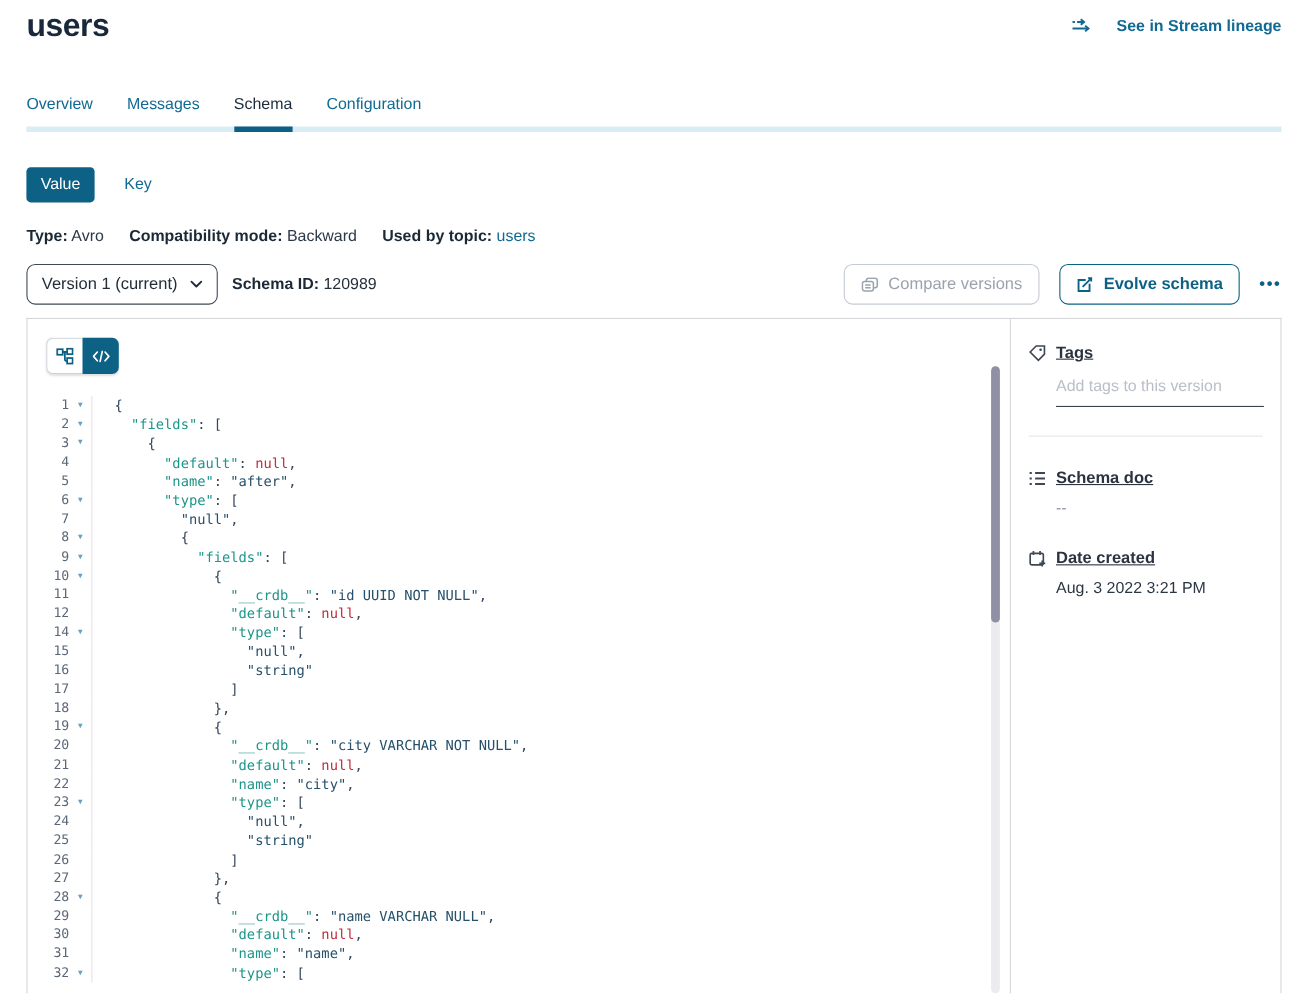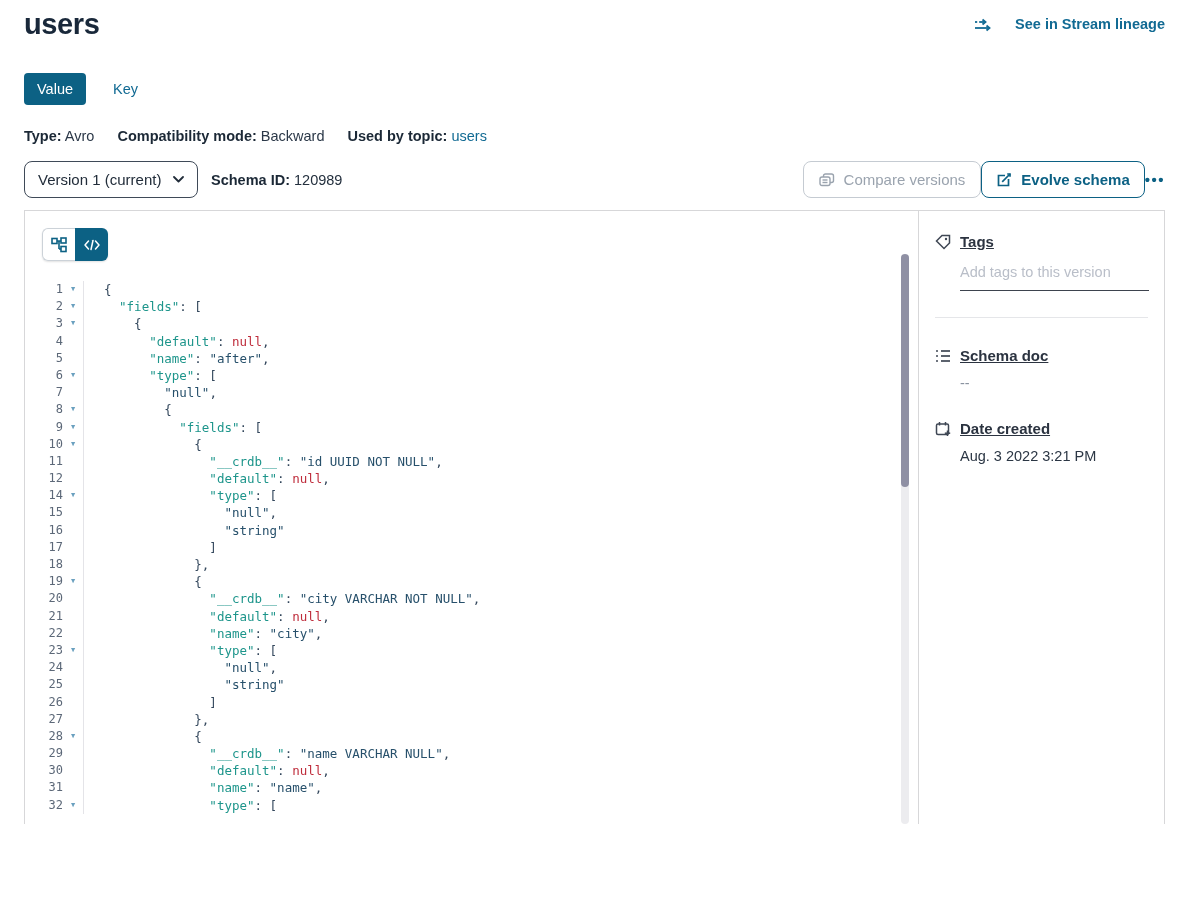--- a/index.html
+++ b/index.html
@@ -3,21 +3,21 @@
 <meta charset="utf-8">
 <style>
   * { box-sizing: border-box; margin: 0; padding: 0; }
   html,body { width: 1189px; height: 916px; background: #ffffff; overflow: hidden;
     font-family: "Liberation Sans", sans-serif; color: #24303e; }
   .wrap { padding: 0 24px; position: relative; height: 100%; }
 
   
   .hdr { display: flex; justify-content: space-between; align-items: flex-start; padding-top: 8px; }
   .page-title { font-size: 29px; font-weight: 700; color: #19283a; letter-spacing: -0.4px; }
-  .lineage-link { display: flex; align-items: flex-end; gap: 23px; color: #116a93; font-weight: 600;
+  .lineage-link { display: flex; align-items: flex-start; gap: 23px; color: #116a93; font-weight: 600;
     font-size: 14.5px; margin-top: 8px; cursor: pointer; }
 
   
   .tabs { display: flex; gap: 31px; margin-top: 46px; border-bottom: 5px solid #d9edf4; }
   .tab { font-size: 14.5px; line-height: 17px; color: #116a93; padding-bottom: 11px;
     margin-bottom: -5px; border-bottom: 5px solid transparent; cursor: pointer; }
   .tab.active { color: #1d2d3d; border-bottom-color: #0e5f87; }
 
   
   .vk-row { display: flex; align-items: center; margin-top: 32px; }
@@ -31,21 +31,21 @@
   .meta b { font-weight: 700; color: #1b2836; }
   .meta a { color: #116a93; text-decoration: none; cursor: pointer; }
 
   
   .controls { display: flex; align-items: center; margin-top: 17px; }
   .version-select { width: 174px; height: 37px; border: 1px solid #3f4a58; border-radius: 8px;
     display: flex; align-items: center; justify-content: space-between; padding: 0 13px;
     font-size: 15px; color: #222d3a; background: #fff; cursor: pointer; }
   .schema-id { margin-left: 13px; font-size: 14.5px; }
   .schema-id b { font-weight: 700; color: #1b2836; }
-  .right-controls { margin-left: auto; display: flex; align-items: center; }
+  .right-controls { margin-left: auto; display: flex; align-items: center; gap: 18px; }
   .btn-compare { height: 37px; border: 1px solid #c5cbd2; border-radius: 8px; background: #fff;
     color: #9aa3ae; font-size: 15px; font-family: inherit; display: flex; align-items: center;
     gap: 9px; padding: 0 15px; cursor: default; }
   .btn-evolve { height: 37px; border: 1px solid #0c6184; border-radius: 8px; background: #fff;
     color: #0c6184; font-size: 15px; font-weight: 600; font-family: inherit; display: flex;
     align-items: center; gap: 9px; padding: 2px 14px; cursor: pointer; }
   .more-btn { color: #0c6184; font-size: 15px; font-weight: 700; letter-spacing: 1.5px;
     cursor: pointer; line-height: 10px; }
 
   
@@ -103,20 +103,26 @@
           <line x1="5.2" y1="4" x2="10.5" y2="4"></line>
           <path d="M8.5 1.5 L11.5 4 L8.5 6.5" fill="none"></path>
           <line x1="1" y1="10" x2="14.5" y2="10"></line>
           <path d="M12.5 7.5 L15.5 10 L12.5 12.5" fill="none"></path>
         </svg>
       </span>
       <span>See in Stream lineage</span>
     </div>
   </div>
 
+  <div class="tabs">
+    <div class="tab">Overview</div>
+    <div class="tab">Messages</div>
+    <div class="tab active">Schema</div>
+    <div class="tab">Configuration</div>
+  </div>
 
   <div class="vk-row">
     <button class="btn-value">Value</button>
     <span class="key-link">Key</span>
   </div>
 
   <div class="meta">
     <span class="grp">
       <b>Type:</b>
       <span>Avro</span>

